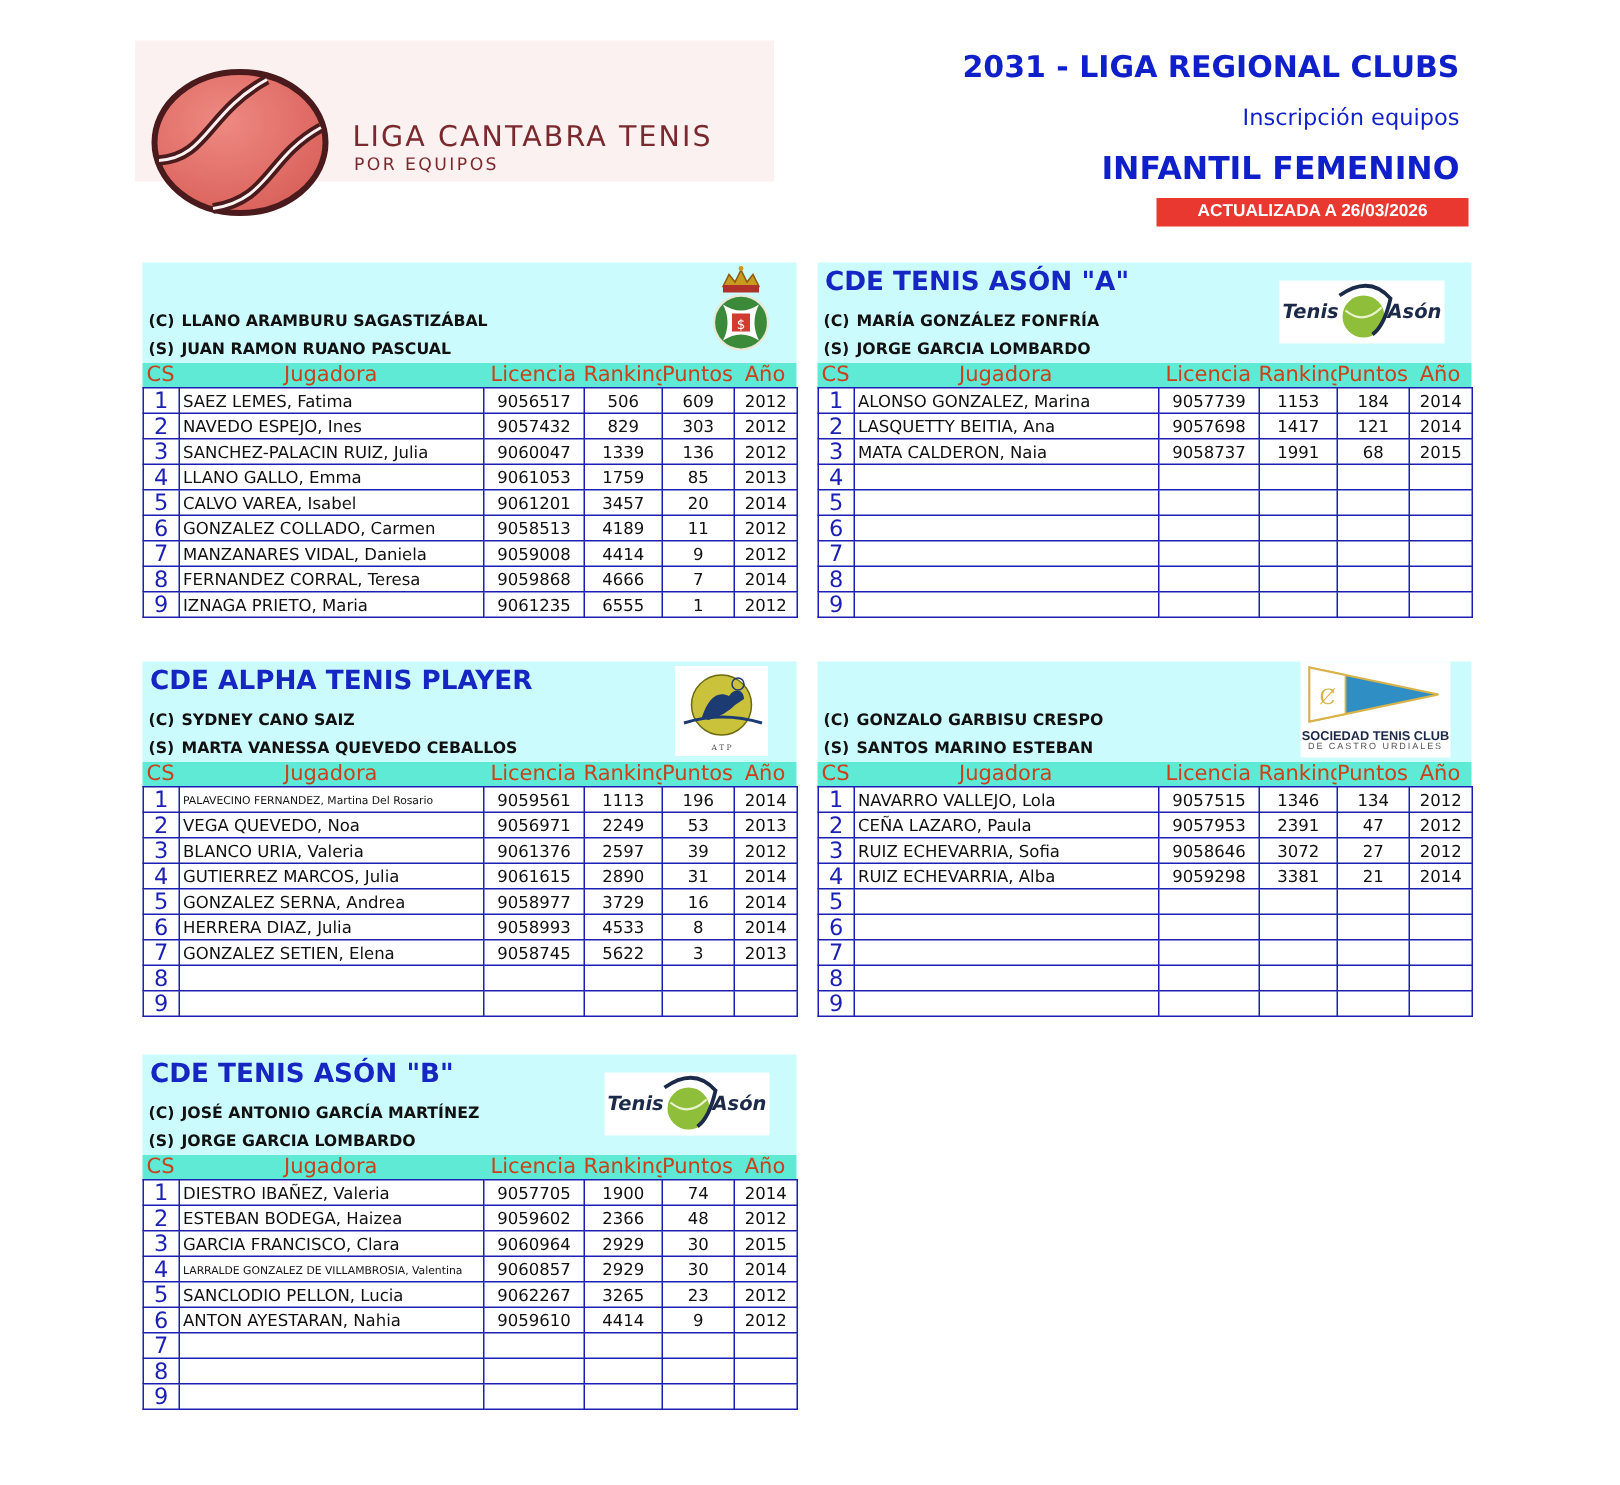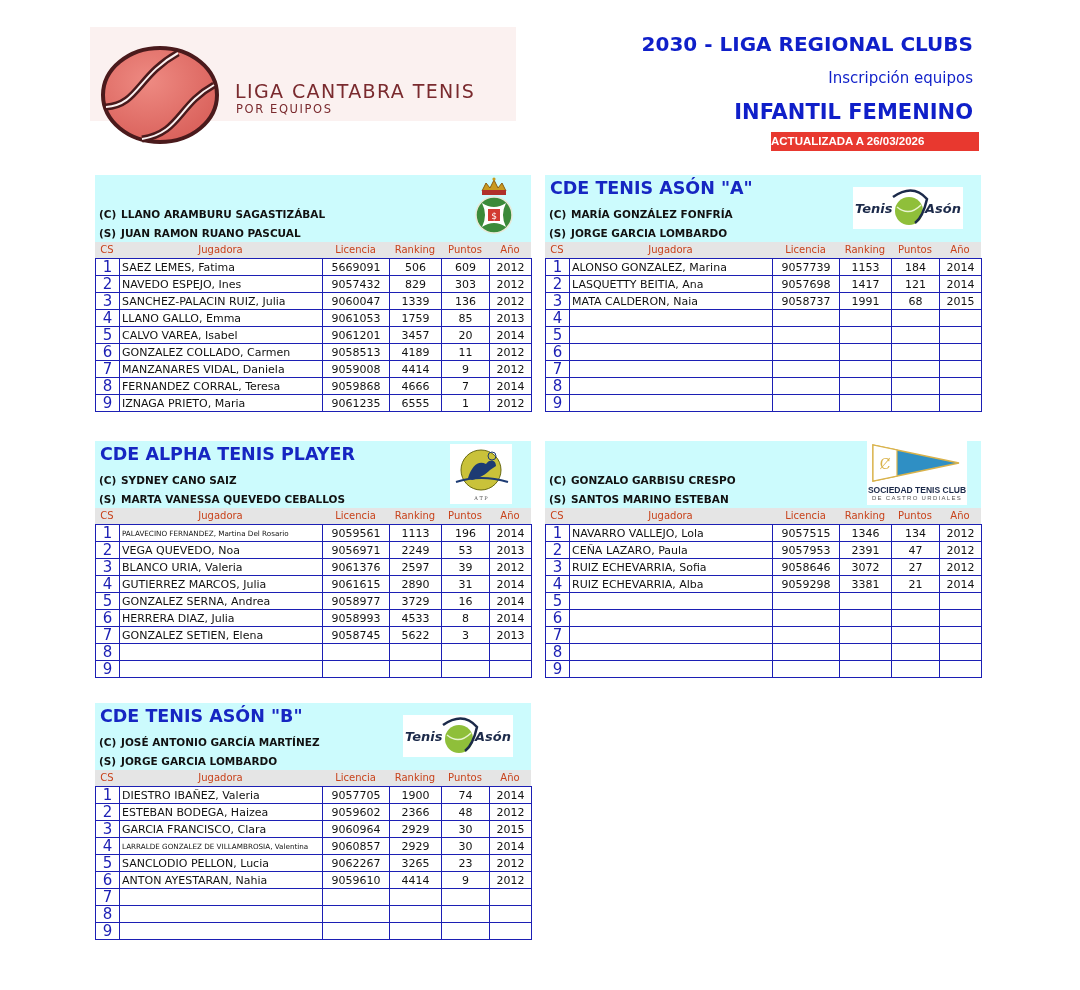--- a/index.html
+++ b/index.html
@@ -7,32 +7,32 @@
 
   .logo-box { position:absolute; left:90px; top:27px; width:426px; height:94px; background:#fbf1f0; }
   .logo-box svg { position:absolute; left:8px; top:18px; }
   .logo-title { position:absolute; left:145px; top:53px; font-family:"DejaVu Sans", sans-serif; font-size:19px; letter-spacing:1.4px; color:#7a2a2e; white-space:nowrap; }
   .logo-sub { position:absolute; left:146px; top:75px; font-family:"DejaVu Sans", sans-serif; font-size:11.5px; letter-spacing:1.6px; color:#7a2a2e; white-space:nowrap; }
 
   .hdr { position:absolute; right:107px; text-align:right; color:#0f1fc9; white-space:nowrap; font-family:"DejaVu Sans", sans-serif; }
   .hdr-1 { top:32px; font-size:20px; font-weight:bold; }
   .hdr-2 { top:69px; font-size:15px; }
   .hdr-3 { top:100px; font-size:21px; font-weight:bold; }
-  .updated { position:absolute; left:771px; top:132px; width:208px; height:19px; background:#e8382f; color:#ffffff; font-family:"Liberation Sans", sans-serif; font-weight:bold; font-size:11.5px; text-align:left; line-height:19px; }
+  .updated { position:absolute; left:771px; top:132px; width:208px; height:19px; background:#e8382f; color:#ffffff; font-family:"Liberation Sans", sans-serif; font-weight:bold; font-size:11.5px; text-align:center; line-height:19px; }
 
   .panel { position:absolute; width:436px; }
   .panel-head { position:relative; height:67px; background:#ccfbfd; }
   .team-name { position:absolute; left:5px; top:3px; font-family:"DejaVu Sans", sans-serif; font-weight:bold; font-size:17.5px; color:#1626c2; white-space:nowrap; }
   .staff { position:absolute; left:4px; font-family:"DejaVu Sans", sans-serif; font-weight:bold; font-size:10.5px; color:#111; white-space:nowrap; }
   .staff-c { top:33px; }
   .staff-s { top:52px; }
   .staff .tag { display:inline-block; width:22px; }
   .team-logo { position:absolute; }
 
-  .colhead { display:flex; height:16px; background:#e5e5e5; font-family:"DejaVu Sans", sans-serif; font-size:10px; color:#c8421b; line-height:16px; }
+  .colhead { display:flex; height:16px; background:#5eead4; font-family:"DejaVu Sans", sans-serif; font-size:14px; color:#c8421b; line-height:16px; }
   .colhead div { text-align:center; overflow:hidden; white-space:nowrap; }
 
   .c-cs { width:24px; }
   .c-name { width:203px; }
   .c-lic { width:67px; }
   .c-rank { width:52px; }
   .c-pts { width:48px; }
   .c-year { width:42px; }
 
   table.roster { border-collapse:collapse; width:436px; table-layout:fixed; font-family:"DejaVu Sans", sans-serif; }
@@ -56,21 +56,21 @@
     <ellipse cx="62" cy="50" rx="57" ry="47" fill="url(#ballg)" stroke="#4a1a1c" stroke-width="4"></ellipse>
     <path d="M8,62 C40,60 40,30 80,8" fill="none" stroke="#4a1a1c" stroke-width="7"></path>
     <path d="M8,62 C40,60 40,30 80,8" fill="none" stroke="#fbf1f0" stroke-width="2"></path>
     <path d="M44,94 C82,88 80,60 116,40" fill="none" stroke="#4a1a1c" stroke-width="7"></path>
     <path d="M44,94 C82,88 80,60 116,40" fill="none" stroke="#fbf1f0" stroke-width="2"></path>
   </svg>
   <div class="logo-title">LIGA CANTABRA TENIS</div>
   <div class="logo-sub">POR EQUIPOS</div>
 </div>
 
-<div class="hdr hdr-1">2030 - LIGA REGIONAL CLUBS</div>
+<div class="hdr hdr-1">2031 - LIGA REGIONAL CLUBS</div>
 <div class="hdr hdr-2">Inscripción equipos</div>
 <div class="hdr hdr-3">INFANTIL FEMENINO</div>
 <div class="updated">ACTUALIZADA A 26/03/2026</div>
 
 <div id="panels">
   <div class="panel" style="left: 95px; top: 175px;">
     <div class="panel-head">
       <div class="staff staff-c"><span class="tag">(C)</span><span>LLANO ARAMBURU SAGASTIZÁBAL</span></div>
       <div class="staff staff-s"><span class="tag">(S)</span><span>JUAN RAMON RUANO PASCUAL</span></div>
       <div class="team-logo" style="left: 379px; top: 2px;"><svg width="40" height="58" viewBox="0 0 40 58">
@@ -97,21 +97,21 @@
           <col class="c-name">
           <col class="c-lic">
           <col class="c-rank">
           <col class="c-pts">
           <col class="c-year">
         </colgroup>
       <tbody>
           <tr>
             <td class="cs">1</td>
             <td class="name">SAEZ LEMES, Fatima</td>
-            <td class="num">5669091</td>
+            <td class="num">9056517</td>
             <td class="num">506</td>
             <td class="num">609</td>
             <td class="num">2012</td>
           </tr>
           <tr>
             <td class="cs">2</td>
             <td class="name">NAVEDO ESPEJO, Ines</td>
             <td class="num">9057432</td>
             <td class="num">829</td>
             <td class="num">303</td>

